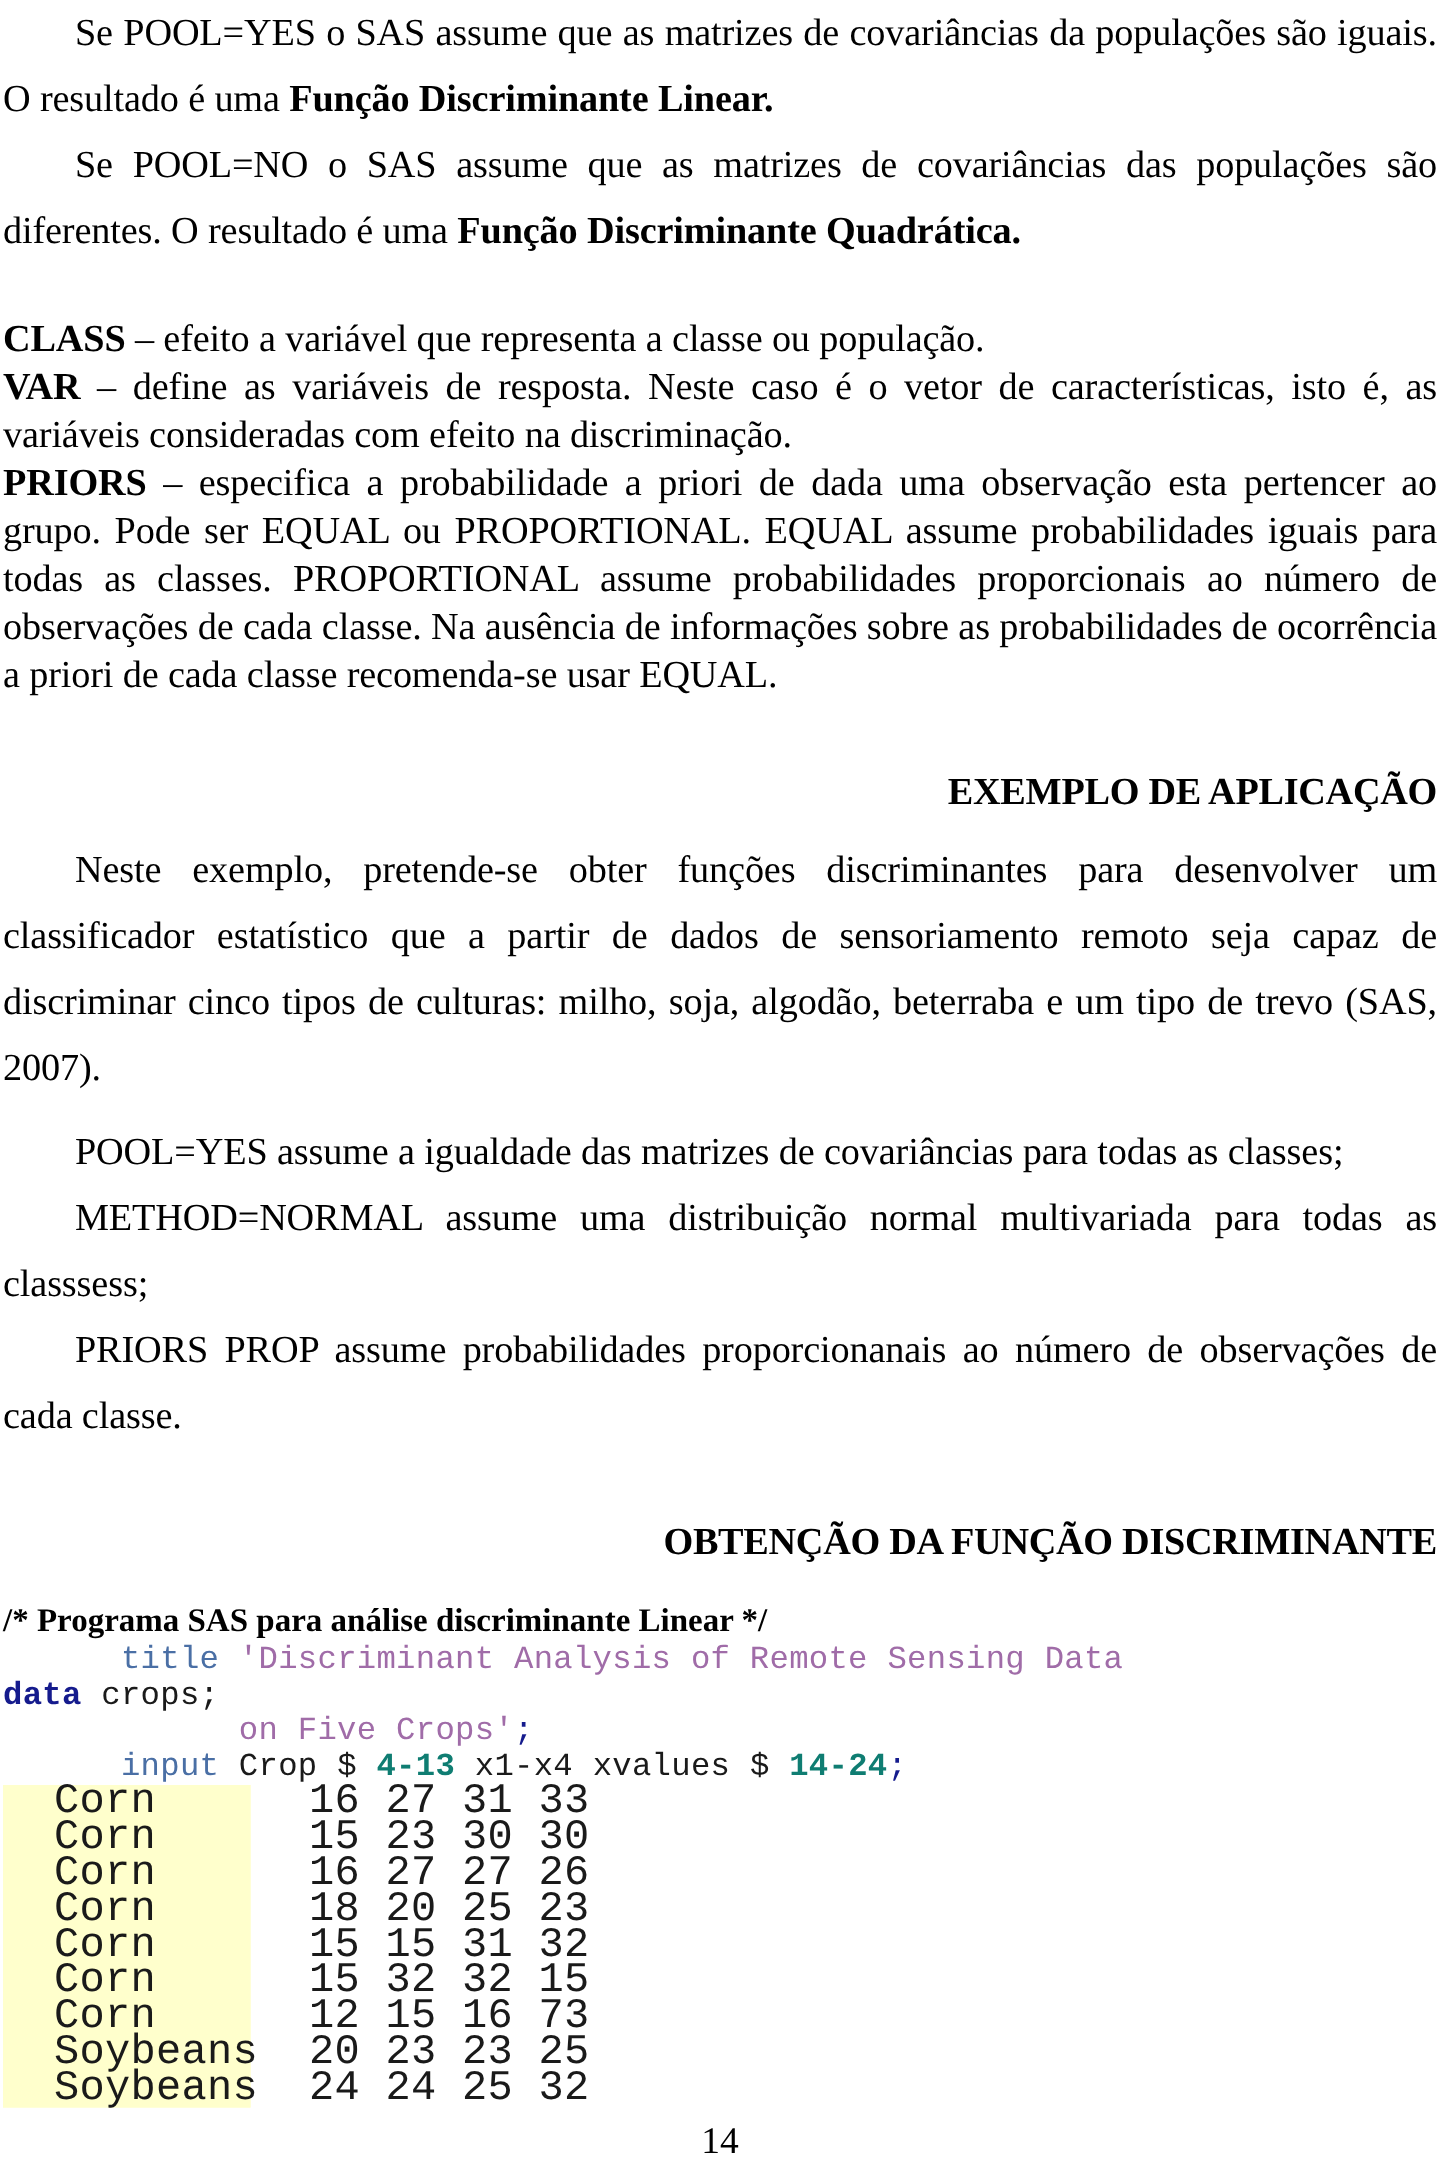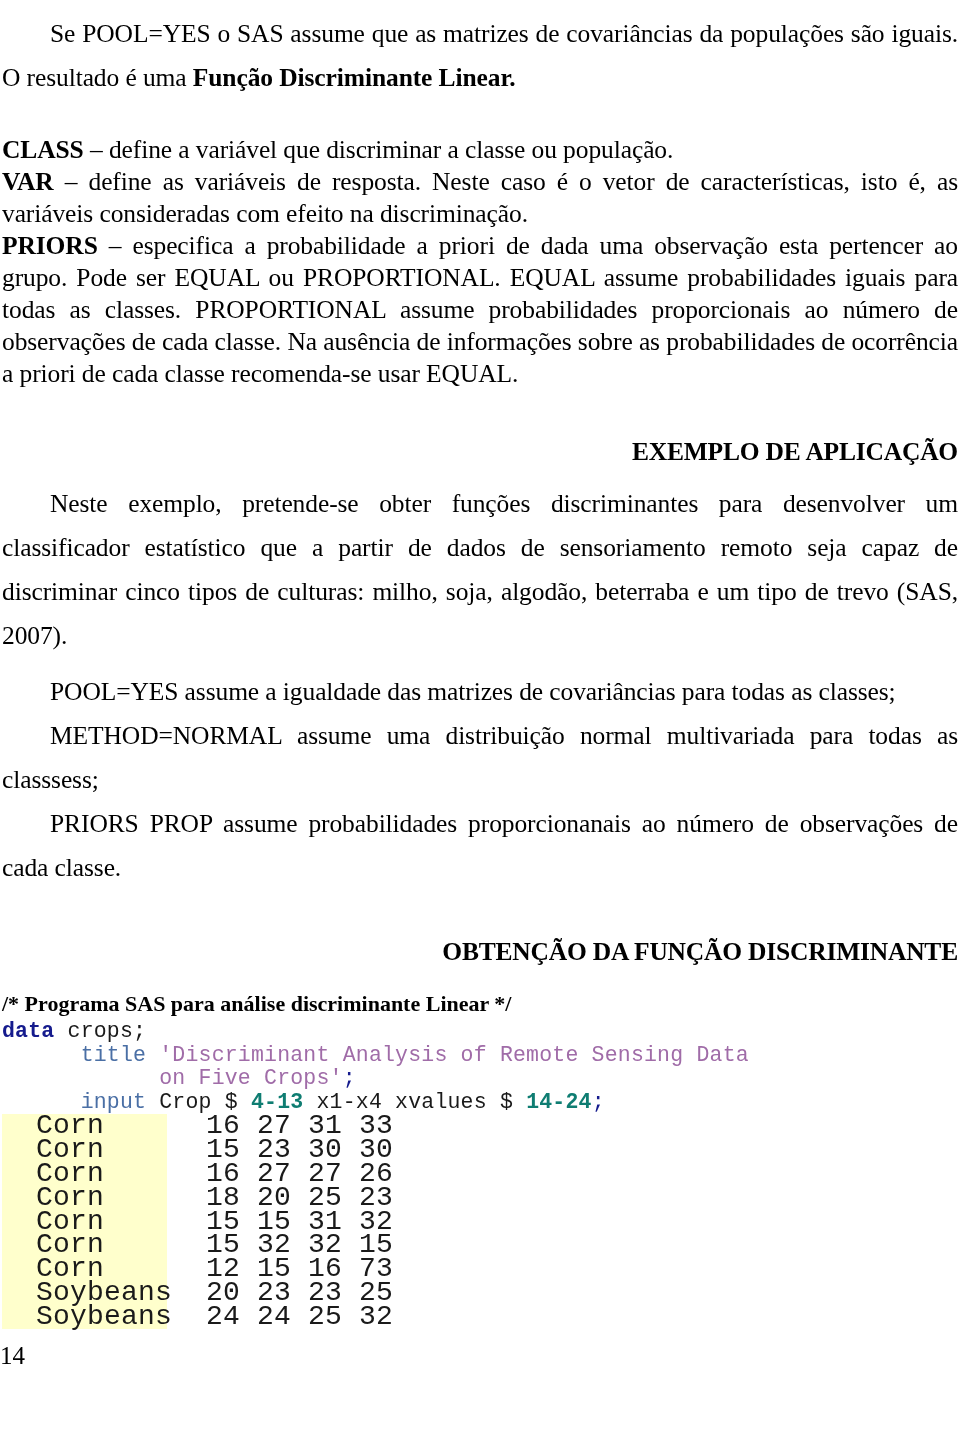--- a/index.html
+++ b/index.html
@@ -15,21 +15,21 @@
     overflow: hidden;
     font-family: "Liberation Serif", "DejaVu Serif", serif;
     color: #000000;
   }
 
   .page {
     position: relative;
     width: 960px;
     height: 1355px;
     box-sizing: border-box;
-    padding: 12px 2px;
+    padding: 0 2px;
   }
 
   
   .para {
     font-size: 25.5px;
     line-height: 44px;
     text-align: justify;
     text-justify: inter-word;
     margin: 0;
     letter-spacing: -0.1px;
@@ -97,36 +97,38 @@
     display: block;
     width: 165px;
     letter-spacing: 0.2px;
   }
 
   
   .page-number {
     position: absolute;
     left: 0;
     right: 0;
-    top: 1342px;
+    top: 1414px;
+    text-align: center;
     font-size: 25px;
     font-family: "Liberation Serif", "DejaVu Serif", serif;
   }
 </style>
 </head>
 <body>
 
 <div class="page">
 
   <p class="para indent"><span>Se POOL=YES  o SAS assume que as matrizes de covariâncias da populações são iguais. O resultado é uma </span><span class="b">Função Discriminante Linear.</span></p>
 
+  <p class="para indent"><span>Se POOL=NO o SAS assume que as matrizes de covariâncias das populações são diferentes. O resultado é uma </span><span class="b">Função Discriminante Quadrática.</span></p>
 
   <div class="sp-34"></div>
 
-  <p class="para tight"><span class="b">CLASS</span><span> – define a variável que discriminar a classe ou população.</span></p>
+  <p class="para tight"><span class="b">CLASS</span><span> – efeito a variável que representa a classe ou população.</span></p>
 
   <p class="para tight"><span class="b">VAR</span><span> – define as variáveis de resposta. Neste caso é o vetor de características, isto é, as variáveis consideradas com efeito na discriminação.</span></p>
 
   <p class="para tight"><span class="b">PRIORS</span><span> – especifica a probabilidade a priori de dada uma observação esta pertencer ao grupo. Pode ser EQUAL ou PROPORTIONAL. EQUAL assume probabilidades iguais para todas as classes. PROPORTIONAL assume probabilidades proporcionais ao número de observações de cada classe. Na ausência de informações sobre as probabilidades de ocorrência a priori de cada classe recomenda-se usar EQUAL.</span></p>
 
   <div class="sp-44"></div>
 
   <h2 class="heading">EXEMPLO DE APLICAÇÃO</h2>
 
   <div class="sp-12"></div>
@@ -144,23 +146,23 @@
   <div class="sp-44"></div>
 
   <h2 class="heading">OBTENÇÃO DA FUNÇÃO DISCRIMINANTE</h2>
 
   <div class="sp-18"></div>
 
   <p class="code-comment">/* Programa SAS para análise discriminante Linear */</p>
 
   <div>
 
+    <div class="code"><span class="plain">      </span><span class="kw-stmt">title</span><span class="str"> 'Discriminant Analysis of Remote Sensing Data</span></div>
+
     <div class="code"><span class="kw-data">data</span><span class="plain"> crops;</span></div>
-
-    <div class="code"><span class="plain">      </span><span class="kw-stmt">title</span><span class="str"> 'Discriminant Analysis of Remote Sensing Data</span></div>
 
     <div class="code"><span class="plain">            </span><span class="str">on Five Crops'</span><span class="punc">;</span></div>
 
     <div class="code"><span class="plain">      </span><span class="kw-stmt">input</span><span class="plain"> Crop $ </span><span class="num">4-13</span><span class="plain"> x1-x4 xvalues $ </span><span class="num">14-24</span><span class="punc">;</span></div>
 
 
     <div class="datalines" style="background: rgb(255, 255, 204);"><span class="dataline">  Corn      16 27 31 33</span><span class="dataline">  Corn      15 23 30 30</span><span class="dataline">  Corn      16 27 27 26</span><span class="dataline">  Corn      18 20 25 23</span><span class="dataline">  Corn      15 15 31 32</span><span class="dataline">  Corn      15 32 32 15</span><span class="dataline">  Corn      12 15 16 73</span><span class="dataline">  Soybeans  20 23 23 25</span><span class="dataline">  Soybeans  24 24 25 32</span></div>
 
   </div>
 

